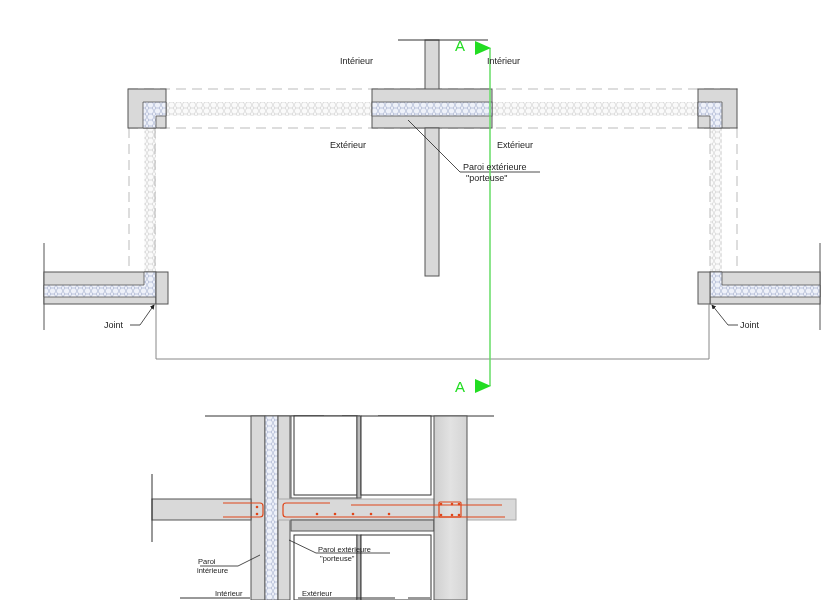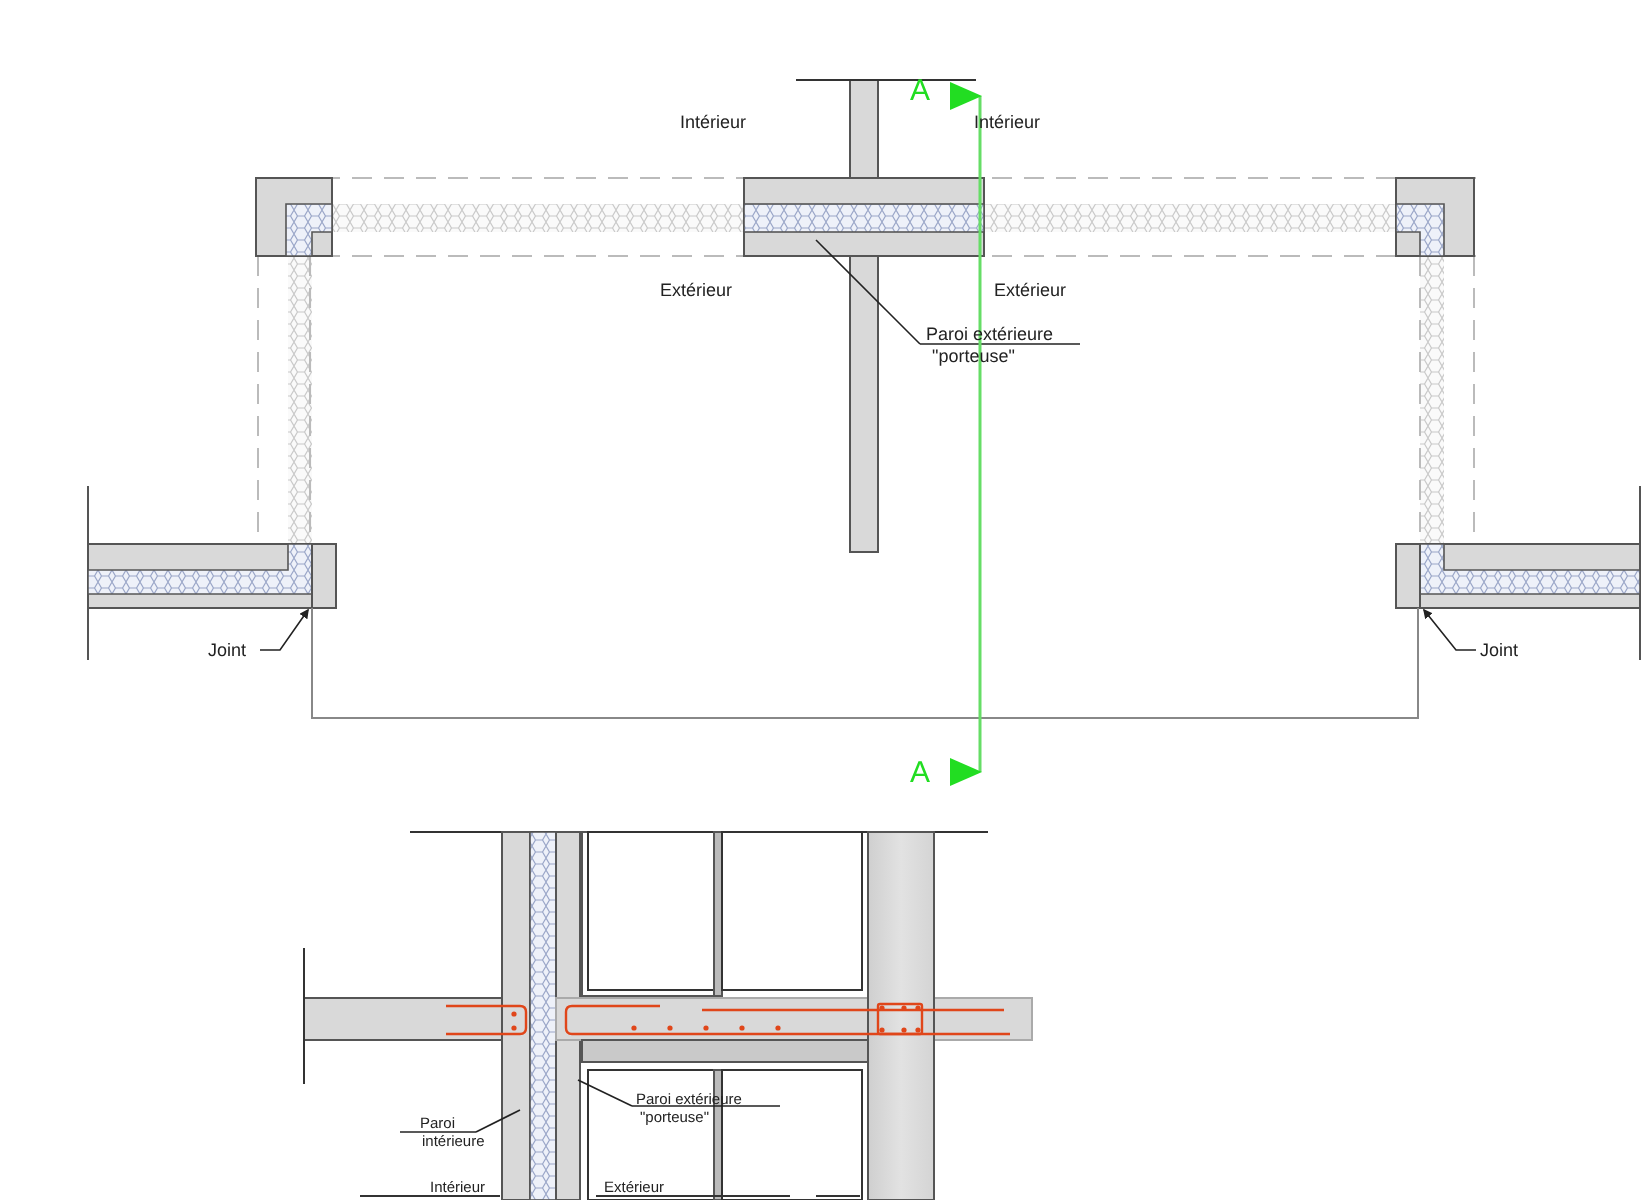--- a/index.html
+++ b/index.html
@@ -158,18 +158,18 @@
 <span class="lbl" style="left:330px;top:141px">Extérieur</span>
 <span class="lbl" style="left:497px;top:141px">Extérieur</span>
 <span class="lbl" style="left:463px;top:163px">Paroi extérieure</span>
 <span class="lbl" style="left:466px;top:174px">"porteuse"</span>
 <span class="lbl" style="left:104px;top:321px">Joint</span>
 <span class="lbl" style="left:740px;top:321px">Joint</span>
 
 <span class="lbl sectA" style="left:455px;top:38px">A</span>
 <span class="lbl sectA" style="left:455px;top:379px">A</span>
 
-<span class="lbl small" style="left:210px;top:558px">Paroi</span>
-<span class="lbl small" style="left:211px;top:567px">intérieure</span>
+<span class="lbl small" style="left:198px;top:558px">Paroi</span>
+<span class="lbl small" style="left:197px;top:567px">intérieure</span>
 <span class="lbl small" style="left:318px;top:546px">Paroi extérieure</span>
 <span class="lbl small" style="left:320px;top:555px">"porteuse"</span>
 <span class="lbl small" style="left:215px;top:590px">Intérieur</span>
 <span class="lbl small" style="left:302px;top:590px">Extérieur</span>
 
 </body></html>

